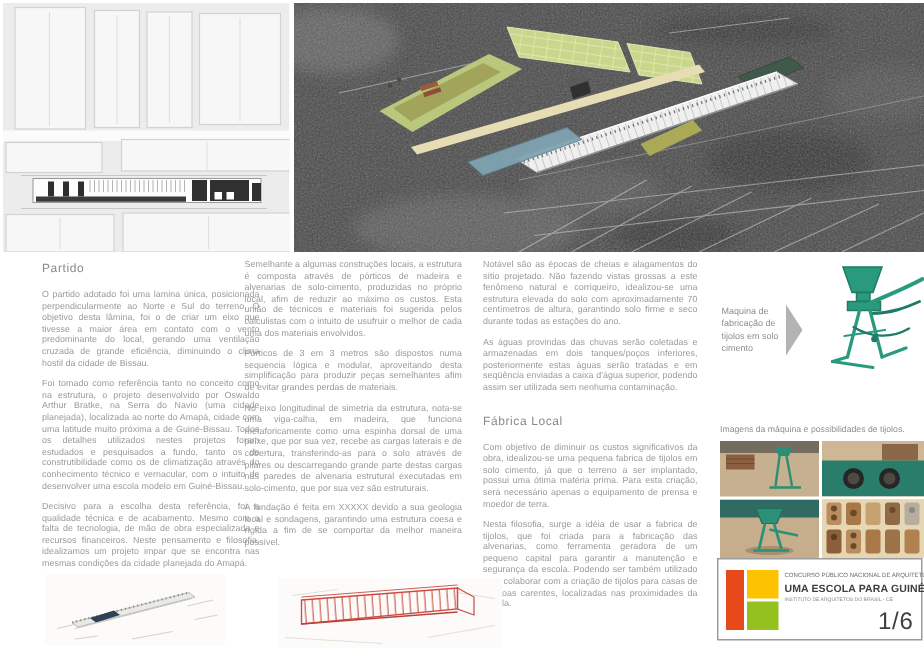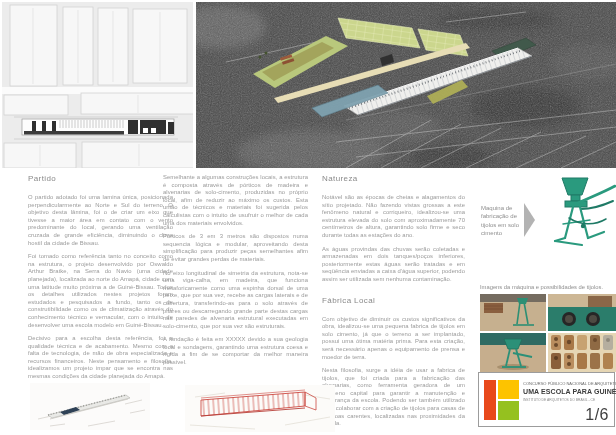--- a/index.html
+++ b/index.html
@@ -200,21 +200,20 @@
   </div>
 
   <div class="col col-2">
     <p>Semelhante a algumas construções locais, a estrutura é composta através de pórticos de madeira e alvenarias de solo-cimento, produzidas no próprio local, afim de reduzir ao máximo os custos. Esta união de técnicos e materiais foi sugerida pelos calculistas com o intuito de usufruir o melhor de cada uma dos materiais envolvidos.</p>
     <p>Pórticos de 3 em 3 metros são dispostos numa sequencia lógica e modular, aproveitando desta simplificação para produzir peças semelhantes afim de evitar grandes perdas de materiais.</p>
     <p>No eixo longitudinal de simetria da estrutura, nota-se uma viga-calha, em madeira, que funciona metaforicamente como uma espinha dorsal de uma peixe, que por sua vez, recebe as cargas laterais e de cobertura, transferindo-as para o solo através de pilares ou descarregando grande parte destas cargas nas paredes de alvenaria estrutural executadas em solo-cimento, que por sua vez são estruturais.</p>
     <p>A fundação é feita em XXXXX devido a sua geologia local e sondagens, garantindo uma estrutura coesa e rígida a fim de se comportar da melhor maneira possível.</p>
   </div>
 
   <div class="col col-3">
-    <h3>Natureza</h3>
     <p>Notável são as épocas de cheias e alagamentos do sítio projetado. Não fazendo vistas grossas a este fenômeno natural e corriqueiro, idealizou-se uma estrutura elevada do solo com aproximadamente 70 centímetros de altura, garantindo solo firme e seco durante todas as estações do ano.</p>
     <p>As águas provindas das chuvas serão coletadas e armazenadas em dois tanques/poços inferiores, posteriormente estas águas serão tratadas e em seqüência enviadas a caixa d'água superior, podendo assim ser utilizada sem nenhuma contaminação.</p>
     <h3 class="mt">Fábrica Local</h3>
     <p>Com objetivo de diminuir os custos significativos da obra, idealizou-se uma pequena fabrica de tijolos em solo cimento, já que o terreno a ser implantado, possui uma ótima matéria prima. Para esta criação, será necessário apenas o equipamento de prensa e moedor de terra.</p>
     <p>Nesta filosofia, surge a idéia de usar a fabrica de tijolos, que foi criada para a fabricação das alvenarias, como ferramenta geradora de um pequeno capital para garantir a manutenção e segurança da escola. Podendo ser também utilizado para colaborar com a criação de tijolos para casas de pessoas carentes, localizadas nas proximidades da escola.</p>
   </div>
 
   <svg class="abs" style="left:30px;top:383px" width="120" height="47" viewBox="0 0 120 47">
     <rect width="120" height="47" fill="#fcfbfa"></rect>
     <g stroke="#d5d2cd" stroke-width="0.8" fill="none">

